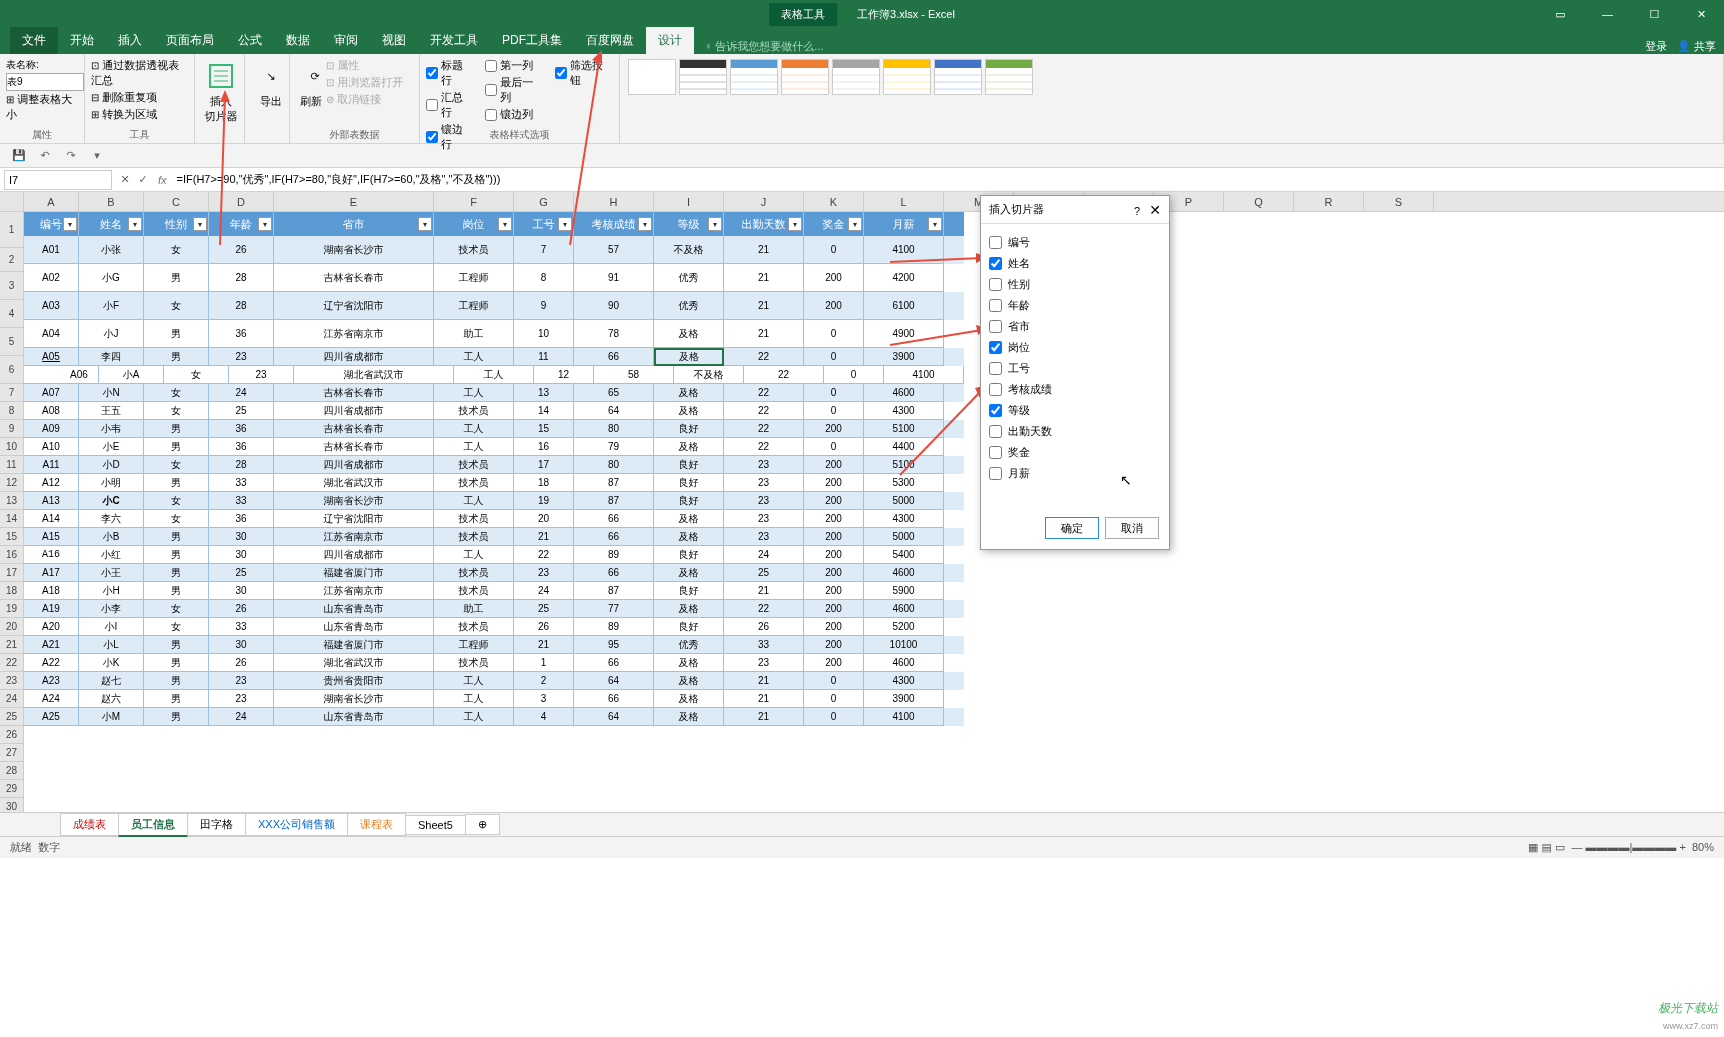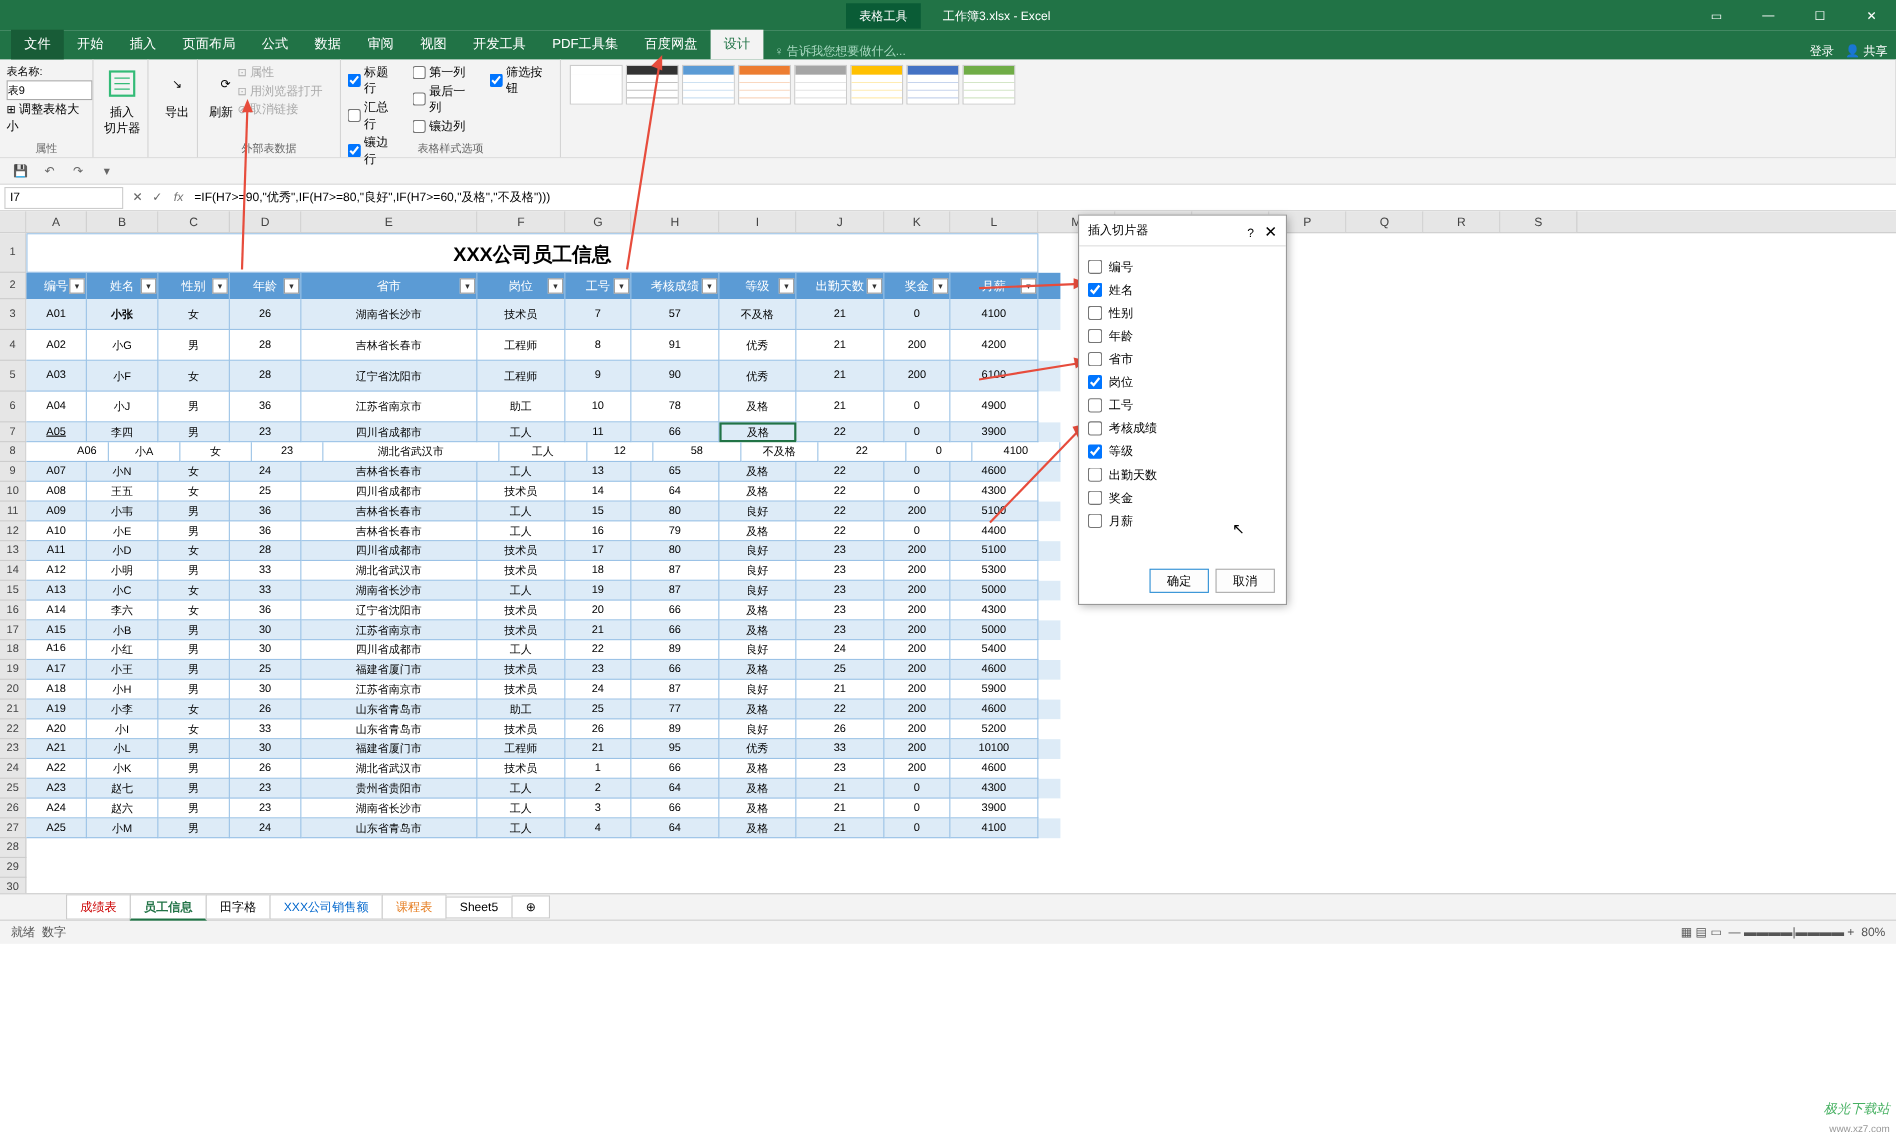--- a/index.html
+++ b/index.html
@@ -112,20 +112,26 @@
   </div>
 </div>
 
 <div class="ribbon">
   <div class="ribbon-group prop-group">
     <div class="prop-item">表名称:</div>
     <input class="prop-input" value="表9" style="">
     <div class="prop-item">⊞ <span>调整表格大小</span></div>
     <div class="ribbon-group-label">属性</div>
   </div>
+  <div class="ribbon-group tool-group">
+    <div class="prop-item">⊡ <span>通过数据透视表汇总</span></div>
+    <div class="prop-item">⊟ <span>删除重复项</span></div>
+    <div class="prop-item">⊞ <span>转换为区域</span></div>
+    <div class="ribbon-group-label">工具</div>
+  </div>
   <div class="ribbon-group" style="width:50px">
     <div class="big-btn">
       <div class="big-btn-icon">
         <svg width="28" height="28">
             <rect x="3" y="3" width="22" height="22" fill="none" stroke="#3b7" stroke-width="2"></rect>
             <line x1="7" y1="9" x2="21" y2="9" stroke="#3b7"></line>
             <line x1="7" y1="14" x2="21" y2="14" stroke="#3b7"></line>
             <line x1="7" y1="19" x2="21" y2="19" stroke="#3b7"></line>
           </svg>
       </div>
@@ -320,21 +326,20 @@
         <div class="row-h" style="height: 18px; line-height: 18px;">24</div>
         <div class="row-h" style="height: 18px; line-height: 18px;">25</div>
         <div class="row-h" style="height: 18px; line-height: 18px;">26</div>
         <div class="row-h" style="height: 18px; line-height: 18px;">27</div>
         <div class="row-h" style="height: 18px; line-height: 18px;">28</div>
         <div class="row-h" style="height: 18px; line-height: 18px;">29</div>
         <div class="row-h" style="height: 18px; line-height: 18px;">30</div>
       </div>
     <div class="cells" id="cells">
         <div class="data-table">
-          <div class="title-row" style="width: 920px;">XXX公司员工信息</div>
           <div class="header-row">
             <div class="hcell" style="width: 55px;">
               <span>编号</span>
               <div class="dropdown-arrow">▾</div>
             </div>
             <div class="hcell" style="width: 65px;">
               <span>姓名</span>
               <div class="dropdown-arrow">▾</div>
             </div>
             <div class="hcell" style="width: 65px;">
@@ -373,21 +378,21 @@
               <span>奖金</span>
               <div class="dropdown-arrow">▾</div>
             </div>
             <div class="hcell" style="width: 80px;">
               <span>月薪</span>
               <div class="dropdown-arrow">▾</div>
             </div>
           </div>
           <div class="data-row odd tall">
             <div class="dcell" style="width: 55px;">A01</div>
-            <div class="dcell" style="width: 65px; font-weight: bold;">小张</div>
+            <div class="dcell" style="width: 65px;">小张</div>
             <div class="dcell" style="width: 65px;">女</div>
             <div class="dcell" style="width: 65px;">26</div>
             <div class="dcell" style="width: 160px;">湖南省长沙市</div>
             <div class="dcell" style="width: 80px;">技术员</div>
             <div class="dcell" style="width: 60px;">7</div>
             <div class="dcell" style="width: 80px;">57</div>
             <div class="dcell" style="width: 70px;">不及格</div>
             <div class="dcell" style="width: 80px;">21</div>
             <div class="dcell" style="width: 60px;">0</div>
             <div class="dcell" style="width: 80px;">4100</div>
@@ -541,21 +546,21 @@
             <div class="dcell" style="width: 80px;">技术员</div>
             <div class="dcell" style="width: 60px;">18</div>
             <div class="dcell" style="width: 80px;">87</div>
             <div class="dcell" style="width: 70px;">良好</div>
             <div class="dcell" style="width: 80px;">23</div>
             <div class="dcell" style="width: 60px;">200</div>
             <div class="dcell" style="width: 80px;">5300</div>
           </div>
           <div class="data-row odd">
             <div class="dcell" style="width: 55px;">A13</div>
-            <div class="dcell" style="width: 65px;">小C</div>
+            <div class="dcell" style="width: 65px; font-weight: bold;">小C</div>
             <div class="dcell" style="width: 65px;">女</div>
             <div class="dcell" style="width: 65px;">33</div>
             <div class="dcell" style="width: 160px;">湖南省长沙市</div>
             <div class="dcell" style="width: 80px;">工人</div>
             <div class="dcell" style="width: 60px;">19</div>
             <div class="dcell" style="width: 80px;">87</div>
             <div class="dcell" style="width: 70px;">良好</div>
             <div class="dcell" style="width: 80px;">23</div>
             <div class="dcell" style="width: 60px;">200</div>
             <div class="dcell" style="width: 80px;">5000</div>

